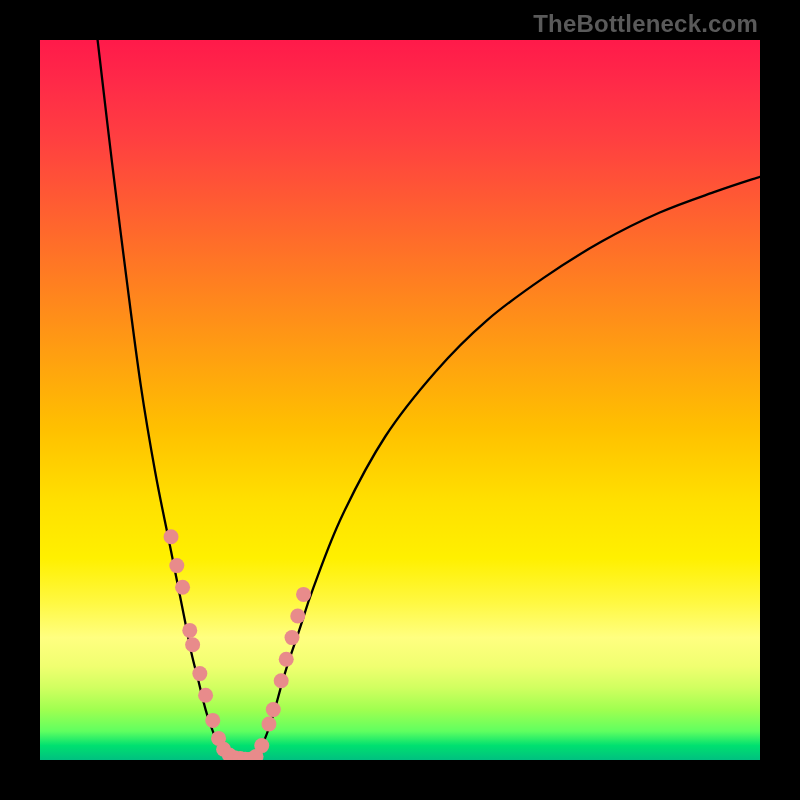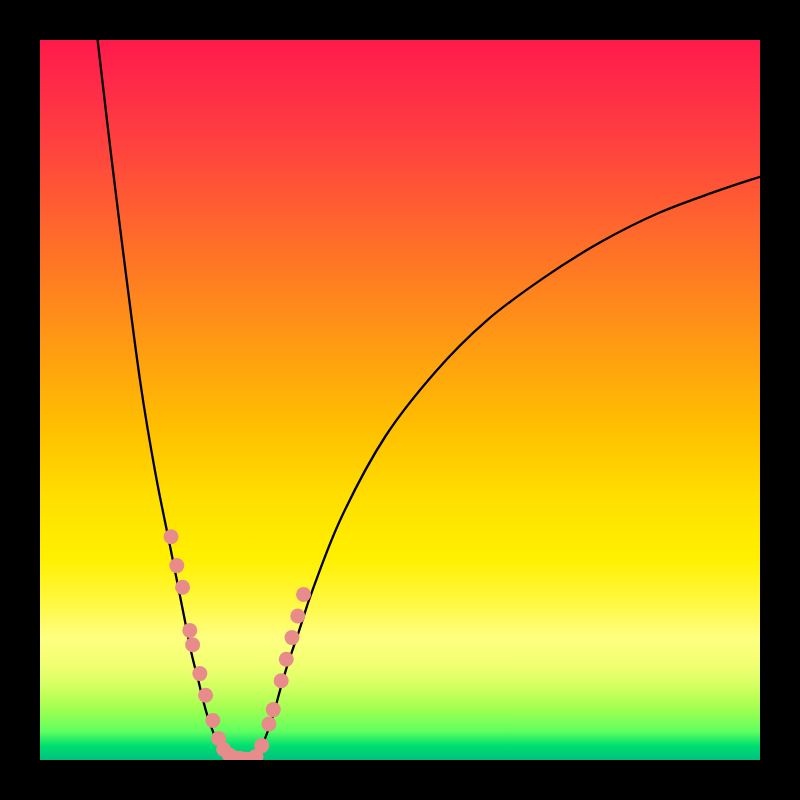--- a/index.html
+++ b/index.html
@@ -61,20 +61,21 @@
   }
   .marker {
     fill: #e88b8b;
     stroke: none;
   }
 </style>
 </head>
 <body>
 
 <div class="container">
+  <div class="watermark">TheBottleneck.com</div>
   <div class="plot-area">
     <svg class="curves" viewBox="0 0 720 720" preserveAspectRatio="none">
       <path class="curve" id="path-left" d="M 57.60 0.00 C 60.19 22.03, 66.82 79.63, 72.00 122.40 C 77.18 165.17, 81.22 197.42, 86.40 237.60 C 91.58 277.78, 95.62 310.61, 100.80 345.60 C 105.98 380.59, 110.02 403.49, 115.20 432.00 C 120.38 460.51, 124.42 478.08, 129.60 504.00 C 134.78 529.92, 140.11 556.56, 144.00 576.00 C 147.89 595.44, 148.61 600.34, 151.20 612.00 C 153.79 623.66, 155.81 630.43, 158.40 640.80 C 160.99 651.17, 163.01 660.53, 165.60 669.60 C 168.19 678.67, 170.21 684.07, 172.80 691.20 C 175.39 698.33, 177.41 704.02, 180.00 709.20 C 182.59 714.38, 185.90 718.06, 187.20 720.00"></path>
       <path class="curve" id="path-flat" d="M 187.20 720.00 L 194.40 720.00 L 201.60 720.00 L 208.80 720.00 L 216.00 720.00"></path>
       <path class="curve" id="path-right" d="M 216.00 720.00 C 218.59 713.52, 225.22 699.55, 230.40 684.00 C 235.58 668.45, 239.62 650.45, 244.80 633.60 C 249.98 616.75, 254.02 605.95, 259.20 590.40 C 264.38 574.85, 265.82 567.94, 273.60 547.20 C 281.38 526.46, 289.44 502.42, 302.40 475.20 C 315.36 447.98, 328.75 421.92, 345.60 396.00 C 362.45 370.08, 377.86 351.94, 396.00 331.20 C 414.14 310.46, 426.96 297.65, 446.40 280.80 C 465.84 263.95, 483.26 251.86, 504.00 237.60 C 524.74 223.34, 540.86 213.26, 561.60 201.60 C 582.34 189.94, 598.46 181.87, 619.20 172.80 C 639.94 163.73, 658.66 157.68, 676.80 151.20 C 694.94 144.72, 712.22 139.39, 720.00 136.80"></path>
       <g id="markers-left">
           <circle cx="131.04" cy="496.80" r="7.5" class="marker"></circle>
           <circle cx="136.80" cy="525.60" r="7.5" class="marker"></circle>
           <circle cx="142.56" cy="547.20" r="7.5" class="marker"></circle>
           <circle cx="149.76" cy="590.40" r="7.5" class="marker"></circle>

